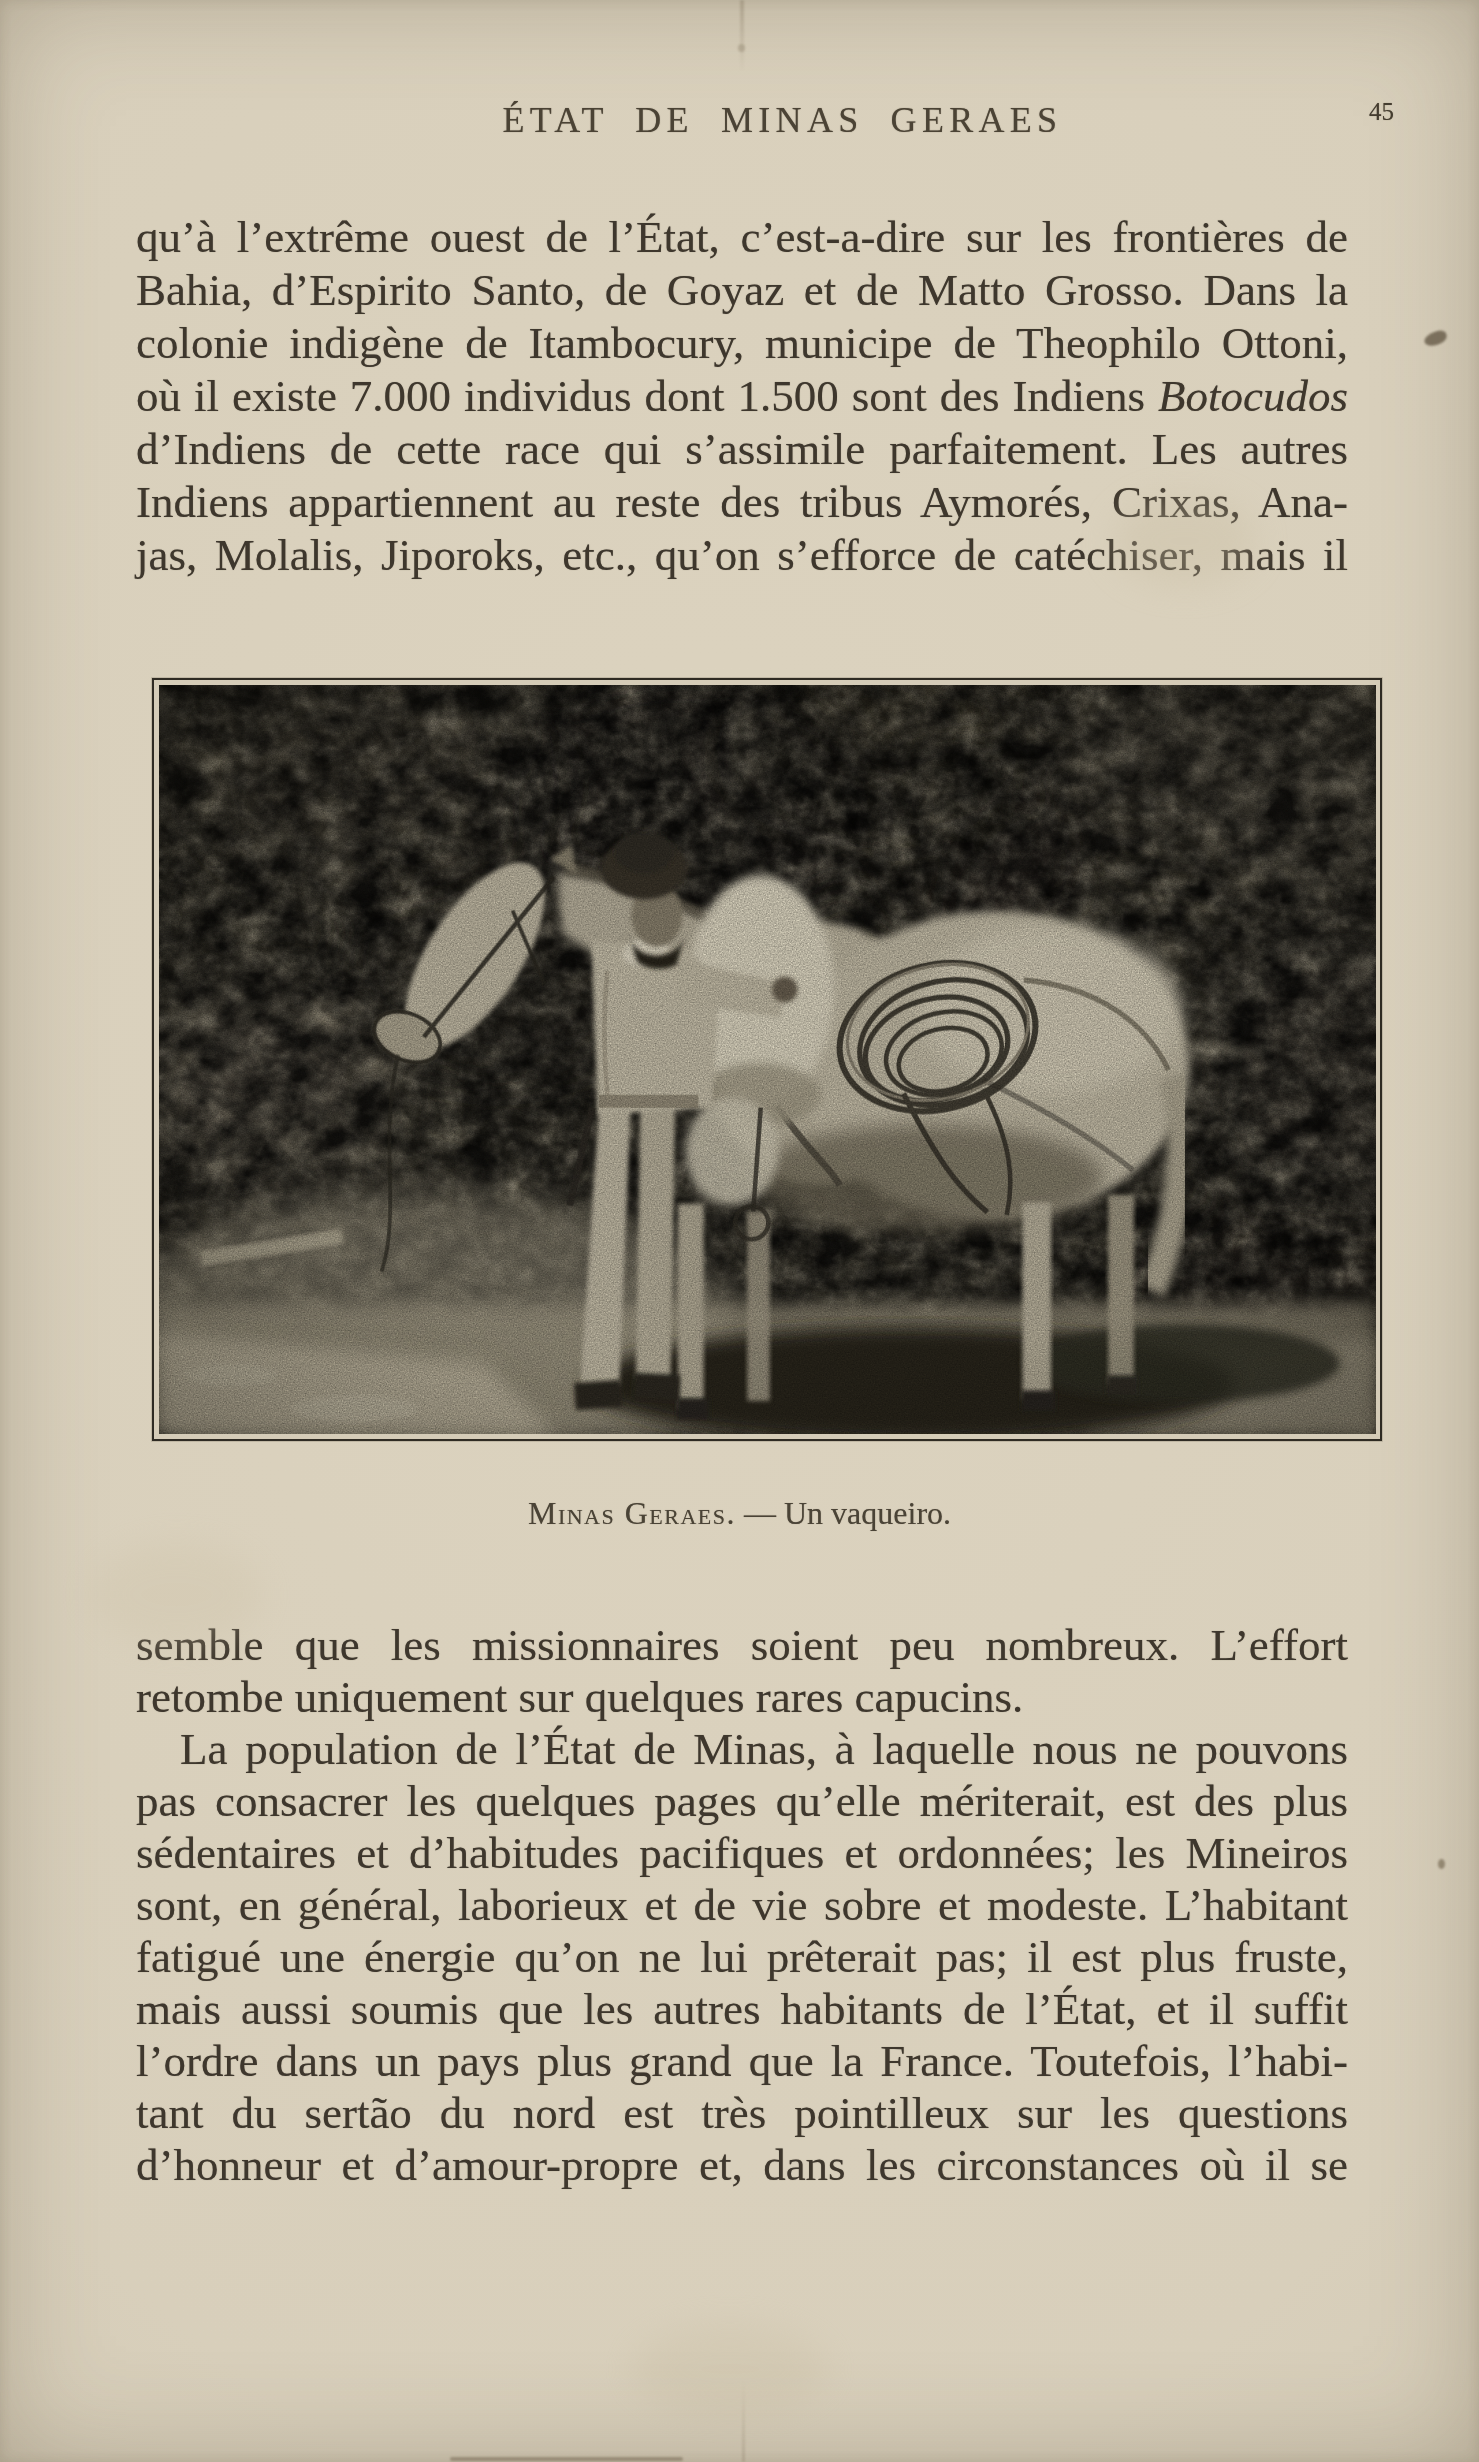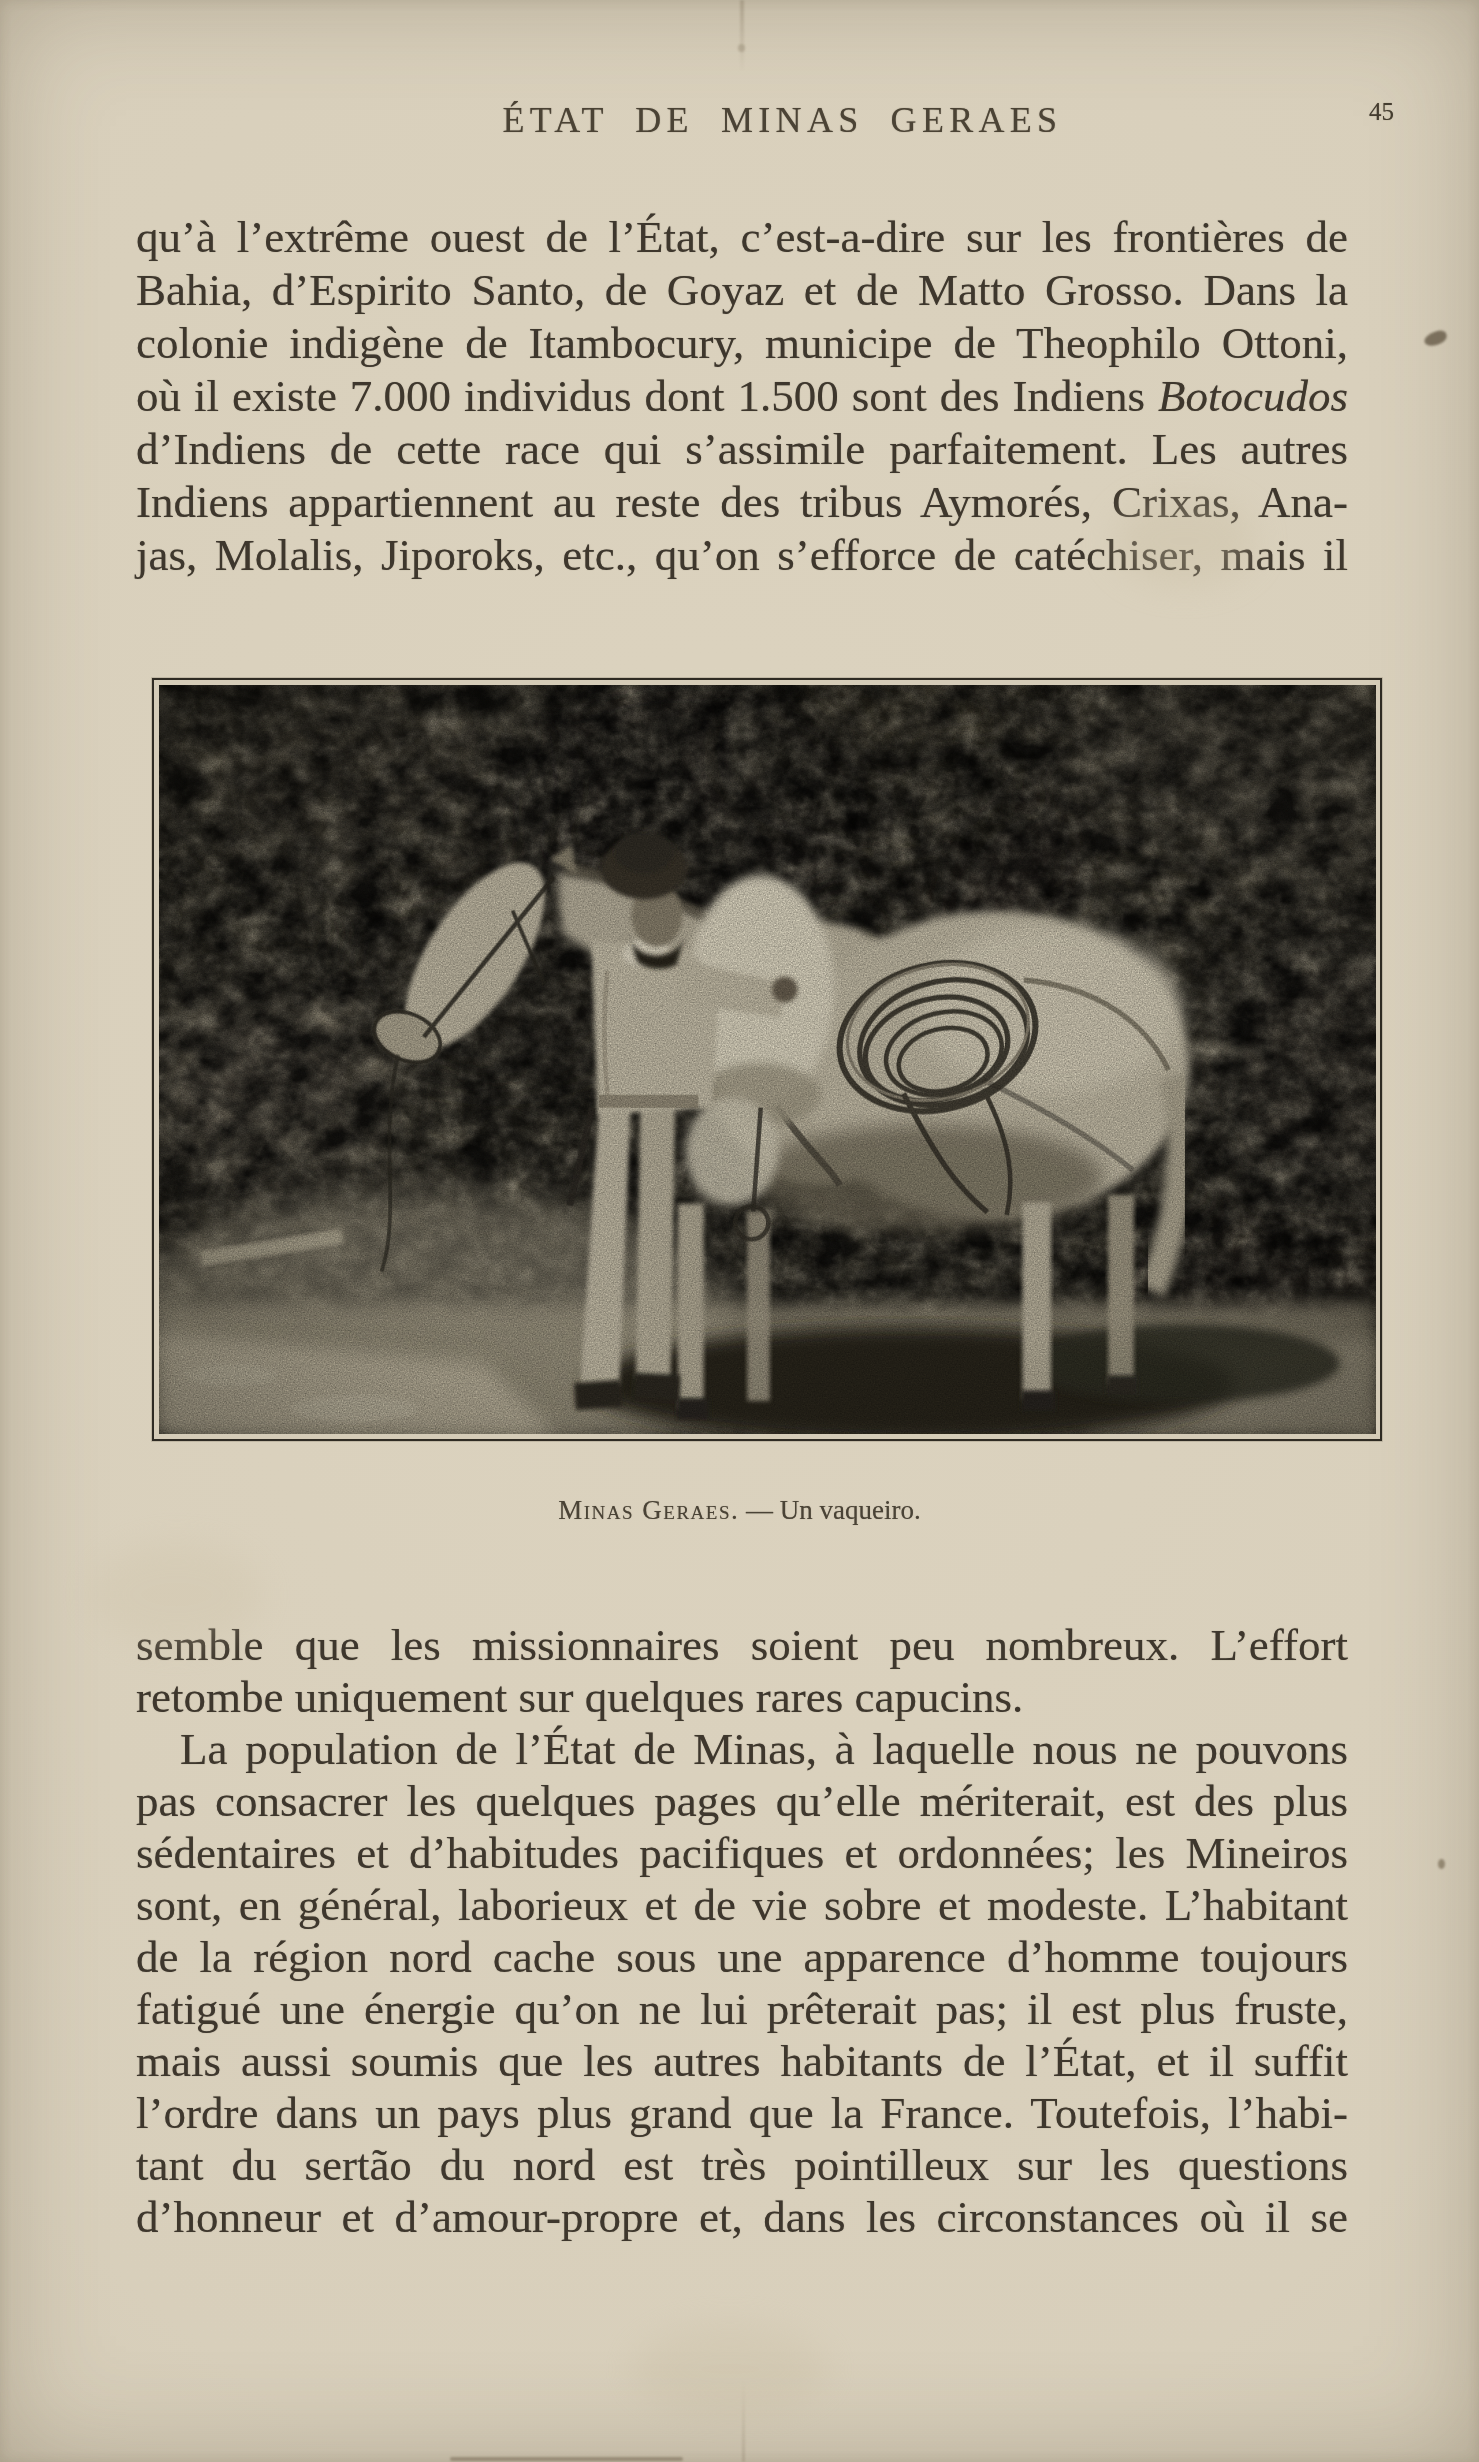--- a/index.html
+++ b/index.html
@@ -42,21 +42,21 @@
 
   
   .photo-frame {
     position:absolute; left:152px; top:678px; width:1230px; height:763px;
     border:2.3px solid #2f2b23; padding:4.5px; background:#d5ccb8;
     box-shadow: 0 0 0 0.8px rgba(90,80,60,.25);
   }
   .photo-frame svg { display:block; width:1217px; height:749px; }
   .figure-caption {
     position:absolute; top:1495px; left:0; width:100%; text-align:center;
-    font-size:27px; color:#4a4336; 
+    font-size:32px; color:#4a4336; 
     text-shadow:0 0 0.8px rgba(70,60,45,.5);
   }
   .figure-caption .sc { font-variant:small-caps; letter-spacing:1.5px; }
 
   
   .smudge-right {
     position:absolute; left:1424px; top:332px; width:22.6px; height:12.8px;
     background:#5f5340; border-radius:60% 40% 50% 50%; opacity:.75;
     filter:blur(1.1px); transform:rotate(-18deg);
   }
@@ -258,21 +258,20 @@
 
   <div class="para tight" id="para-mid">
       <div class="line"><span>semble que les missionnaires soient peu nombreux. L’effort</span></div>
       <div class="line line-last-left"><span>retombe uniquement sur quelques rares capucins.</span></div>
     </div>
   <div class="para tight" id="para-bot">
       <div class="line indent"><span>La population de l’État de Minas, à laquelle nous ne pouvons</span></div>
       <div class="line"><span>pas consacrer les quelques pages qu’elle mériterait, est des plus</span></div>
       <div class="line"><span>sédentaires et d’habitudes pacifiques et ordonnées; les Mineiros</span></div>
       <div class="line"><span>sont, en général, laborieux et de vie sobre et modeste. L’habitant</span></div>
-      <div class="line"><span>de la région nord cache sous une apparence d’homme toujours</span></div>
       <div class="line"><span>fatigué une énergie qu’on ne lui prêterait pas; il est plus fruste,</span></div>
       <div class="line"><span>mais aussi soumis que les autres habitants de l’État, et il suffit</span></div>
       <div class="line"><span>l’ordre dans un pays plus grand que la France. Toutefois, l’habi-</span></div>
       <div class="line"><span>tant du sertão du nord est très pointilleux sur les questions</span></div>
       <div class="line"><span>d’honneur et d’amour-propre et, dans les circonstances où il se</span></div>
     </div>
 
   <div class="smudge-right"></div>
   <div class="speck-right"></div>
   <div class="crease-top"></div>

